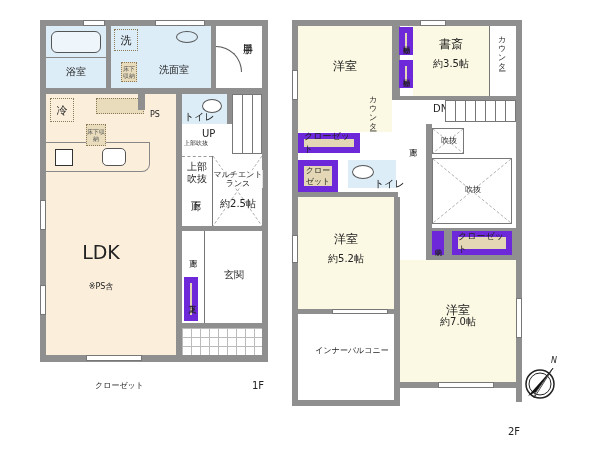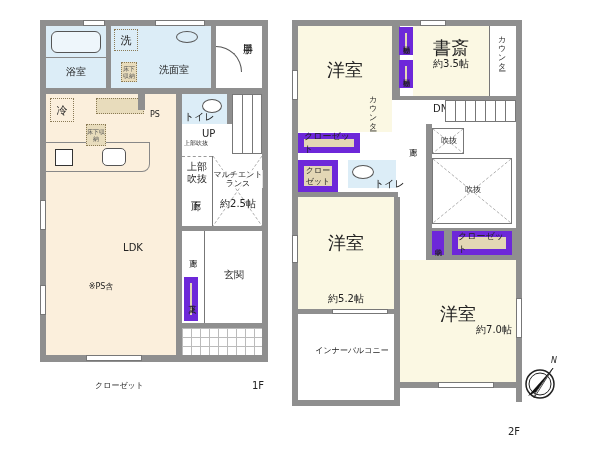--- a/index.html
+++ b/index.html
@@ -7,21 +7,21 @@
   .abs{position:absolute;box-sizing:border-box;}
   .wall{background:#8f8f8f;position:absolute;}
   .room{position:absolute;box-sizing:border-box;}
   .bath{background:#dcedf7;}
   .ldk{background:#fbefdc;}
   .yo{background:#fbf8e3;}
   .white{background:#fff;}
   .closet{background:#e3d7b5;border:6px solid #6d28d9;position:absolute;box-sizing:border-box;display:flex;align-items:center;justify-content:center;font-size:9px;}
   .dashbox{position:absolute;box-sizing:border-box;border:1.5px dotted #8a7a55;background:#e8dcbc;display:flex;align-items:center;justify-content:center;font-size:6px;line-height:7px;text-align:center;color:#555;}
   .lbl{position:absolute;text-align:center;line-height:1.15;white-space:nowrap;}
-  .big{font-size:18px;}
+  .big{font-size:12px;}
   .med{font-size:10px;}
   .sm{font-size:8px;}
   .xs{font-size:10px;}
   .vert{writing-mode:vertical-rl;text-orientation:upright;}
   .xbox{position:absolute;box-sizing:border-box;border:1px solid #777;background:#fff;}
   .xbox svg{position:absolute;left:0;top:0;width:100%;height:100%;}
   .win{position:absolute;background:#fff;border:1px solid #777;box-sizing:border-box;}
   .stairs{position:absolute;box-sizing:border-box;background:repeating-linear-gradient(90deg,#fff 0 9px,#777 9px 10px);border:1px solid #777;}
   .tile{position:absolute;box-sizing:border-box;background-color:#fff;background-image:linear-gradient(#bbb 1px,transparent 1px),linear-gradient(90deg,#bbb 1px,transparent 1px);background-size:9px 9px;}
 </style>
@@ -58,21 +58,21 @@
   <div class="wall" style="left:46px;top:88px;width:216px;height:6px;"></div>
 
   <div class="room ldk" style="left:46px;top:94px;width:130px;height:261px;">
     <div class="abs" style="left:4px;top:4px;width:24px;height:24px;border:1.5px dotted #8a7a55;display:flex;align-items:center;justify-content:center;font-size:11px;">冷</div>
     <div class="abs" style="left:50px;top:4px;width:48px;height:16px;border:1.5px dotted #8a7a55;background:#e8dcbc;"></div>
 
     <div class="abs" style="left:0;top:48px;width:104px;height:30px;border:1px solid #888;border-left:none;border-radius:0 0 8px 0;background:#fbefdc;">
       <div class="abs" style="left:9px;top:6px;width:18px;height:17px;border:1.5px solid #333;background:#fff;"></div>
       <div class="abs" style="left:56px;top:5px;width:24px;height:18px;border:1.5px solid #555;border-radius:5px;background:#fff;"></div>
     </div>
-    <div class="lbl big" style="left:0;top:148px;width:110px;font-size:10px;padding-left:32px;">LDK</div>
+    <div class="lbl big" style="left:0;top:148px;width:110px;font-size:19px;">LDK</div>
     <div class="lbl sm" style="left:0;top:188px;width:110px;">※PS含</div>
   </div>
   <div class="dashbox" style="left:86px;top:124px;width:20px;height:22px;">床下収納</div>
   <div class="wall" style="left:138px;top:94px;width:7px;height:16px;"></div>
   <div class="lbl sm" style="left:150px;top:110px;">PS</div>
 
   <div class="wall" style="left:176px;top:94px;width:6px;height:261px;"></div>
 
   <div class="room bath" style="left:182px;top:94px;width:45px;height:30px;">
     <div class="abs" style="left:20px;top:5px;width:20px;height:14px;border:1.5px solid #555;border-radius:50%;background:#fff;"></div>
@@ -169,31 +169,31 @@
 
   <div class="closet" style="left:298px;top:160px;width:40px;height:32px;font-size:8px;white-space:normal;text-align:center;">クローゼット</div>
   <div class="room bath" style="left:348px;top:160px;width:48px;height:28px;">
     <div class="abs" style="left:4px;top:5px;width:22px;height:14px;border:1.5px solid #555;border-radius:50%;background:#fff;"></div>
     <div class="lbl xs" style="left:26px;top:18px;">トイレ</div>
   </div>
   <div class="wall" style="left:298px;top:192px;width:100px;height:5px;"></div>
 
   <div class="room yo" style="left:298px;top:197px;width:96px;height:112px;">
     <div class="lbl big" style="left:0;top:36px;width:96px;">洋室</div>
-    <div class="lbl med" style="left:0;top:56px;width:96px;margin-top:40px;">約5.2帖</div>
+    <div class="lbl med" style="left:0;top:56px;width:96px;">約5.2帖</div>
   </div>
   <div class="wall" style="left:394px;top:197px;width:6px;height:209px;"></div>
 
   <div class="wall" style="left:426px;top:228px;width:90px;height:32px;"></div>
   <div class="closet vert" style="left:432px;top:231px;width:12px;height:24px;font-size:7px;">収納</div>
   <div class="closet" style="left:452px;top:231px;width:60px;height:24px;">クローゼット</div>
 
   <div class="room yo" style="left:400px;top:260px;width:116px;height:122px;">
     <div class="lbl big" style="left:0;top:44px;width:116px;">洋室</div>
-    <div class="lbl med" style="left:0;top:64px;width:116px;padding-left:36px;">約7.0帖</div>
+    <div class="lbl med" style="left:0;top:56px;width:116px;">約7.0帖</div>
   </div>
   <div class="wall" style="left:400px;top:382px;width:122px;height:6px;"></div>
 
   <div class="wall" style="left:298px;top:309px;width:96px;height:5px;"></div>
   <div class="room white" style="left:298px;top:314px;width:96px;height:86px;">
     <div class="lbl sm" style="left:0;top:32px;width:108px;white-space:normal;">インナーバルコニー</div>
   </div>
   <div class="wall" style="left:292px;top:400px;width:108px;height:6px;"></div>
 
   <div class="win" style="left:292px;top:70px;width:6px;height:30px;"></div>

